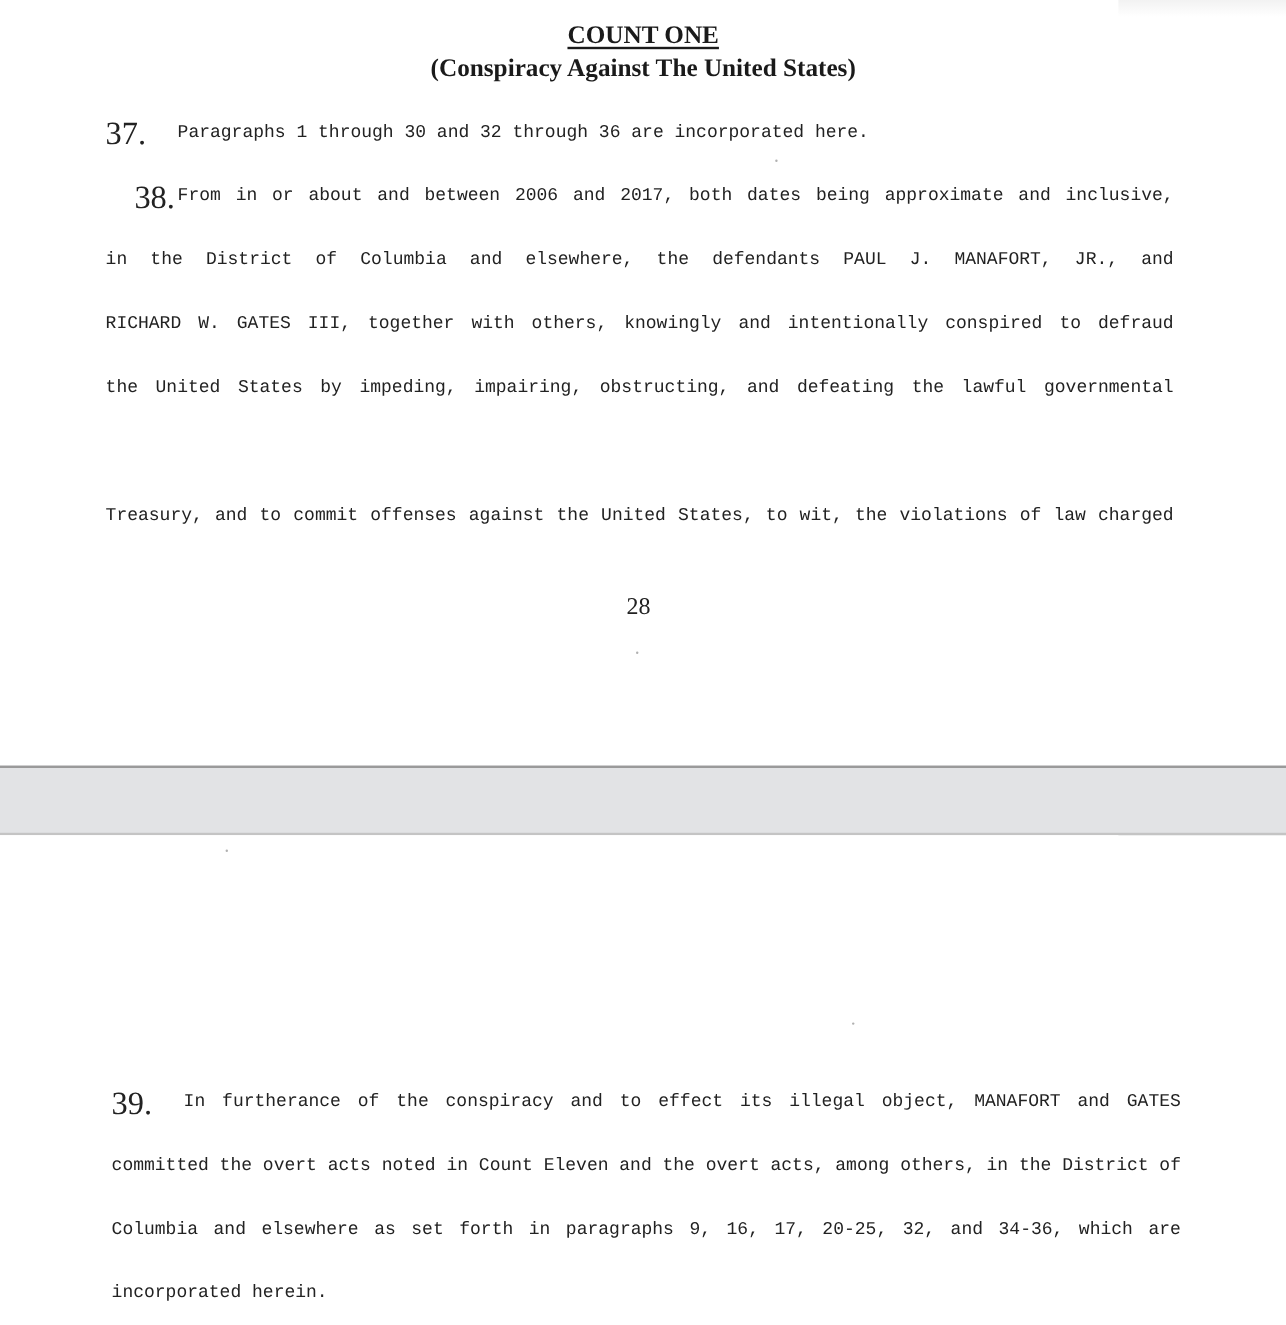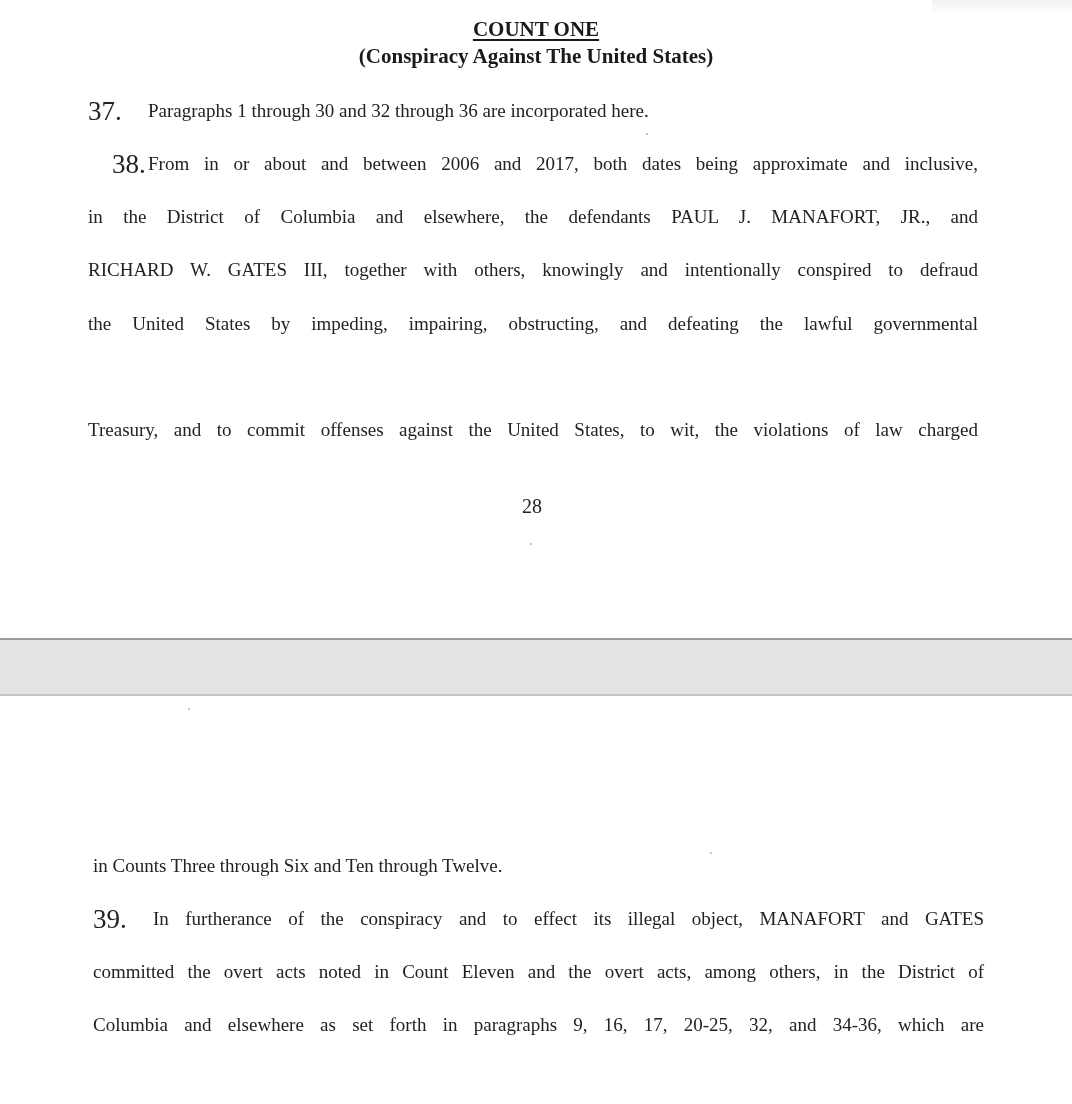--- a/index.html
+++ b/index.html
@@ -26,22 +26,22 @@
     .page2 { top: 696px; height: 408px; }
 
     .heading {
       position: absolute; left: 0; width: 1072px; text-align: center;
       font-weight: bold; font-size: 21px; color: #1a1a1a;
     }
     .h-title { top: 17px; text-decoration: underline; text-underline-offset: 3px; }
     .h-sub { top: 44px; }
 
     .line {
-      position: absolute; font-size: 19px; white-space: nowrap; line-height: 26px;
-      text-align: justify; text-align-last: justify;
+      position: absolute; font-size: 15px; white-space: nowrap; line-height: 26px;
+      text-align: justify; text-align-last: justify; font-family: Liberation Mono, monospace;
     }
     .line.last { text-align-last: left; }
     .num { position: absolute; font-size: 27px; line-height: 26px; }
 
     .pagenum {
       position: absolute; top: 495px; left: 0; width: 1064px; text-align: center;
       font-size: 20px;
     }
     .speck { position: absolute; width: 2px; height: 2px; background: #b0b0b0; border-radius: 1px; }
   </style>
@@ -68,19 +68,19 @@
   <span class="speck" style="left:530px; top:543px;"></span>
   <span class="speck" style="left:646px; top:133px;"></span>
 </div>
 
 <div class="gap"></div>
 
 <div class="page page2">
   <span class="speck" style="left:188px; top:12px;"></span>
   <span class="speck" style="left:710px; top:156px;"></span>
 
-  <div class="line last" style="left:93px; top:157px; width:520px;">in Counts Three through Six and Ten through Twelve.</div>
 
   <span class="num" style="left:93px; top:210px;">39.</span>
   <div class="line" style="left:153px; top:210px; width:831px;">In furtherance of the conspiracy and to effect its illegal object, MANAFORT and GATES</div>
   <div class="line" style="left:93px; top:263px; width:891px;">committed the overt acts noted in Count Eleven and the overt acts, among others, in the District of</div>
   <div class="line" style="left:93px; top:316px; width:891px;">Columbia and elsewhere as set forth in paragraphs 9, 16, 17, 20-25, 32, and 34-36, which are</div>
+  <div class="line last" style="left:93px; top:369px; width:300px;">incorporated herein.</div>
 </div>
 
 </body></html>

